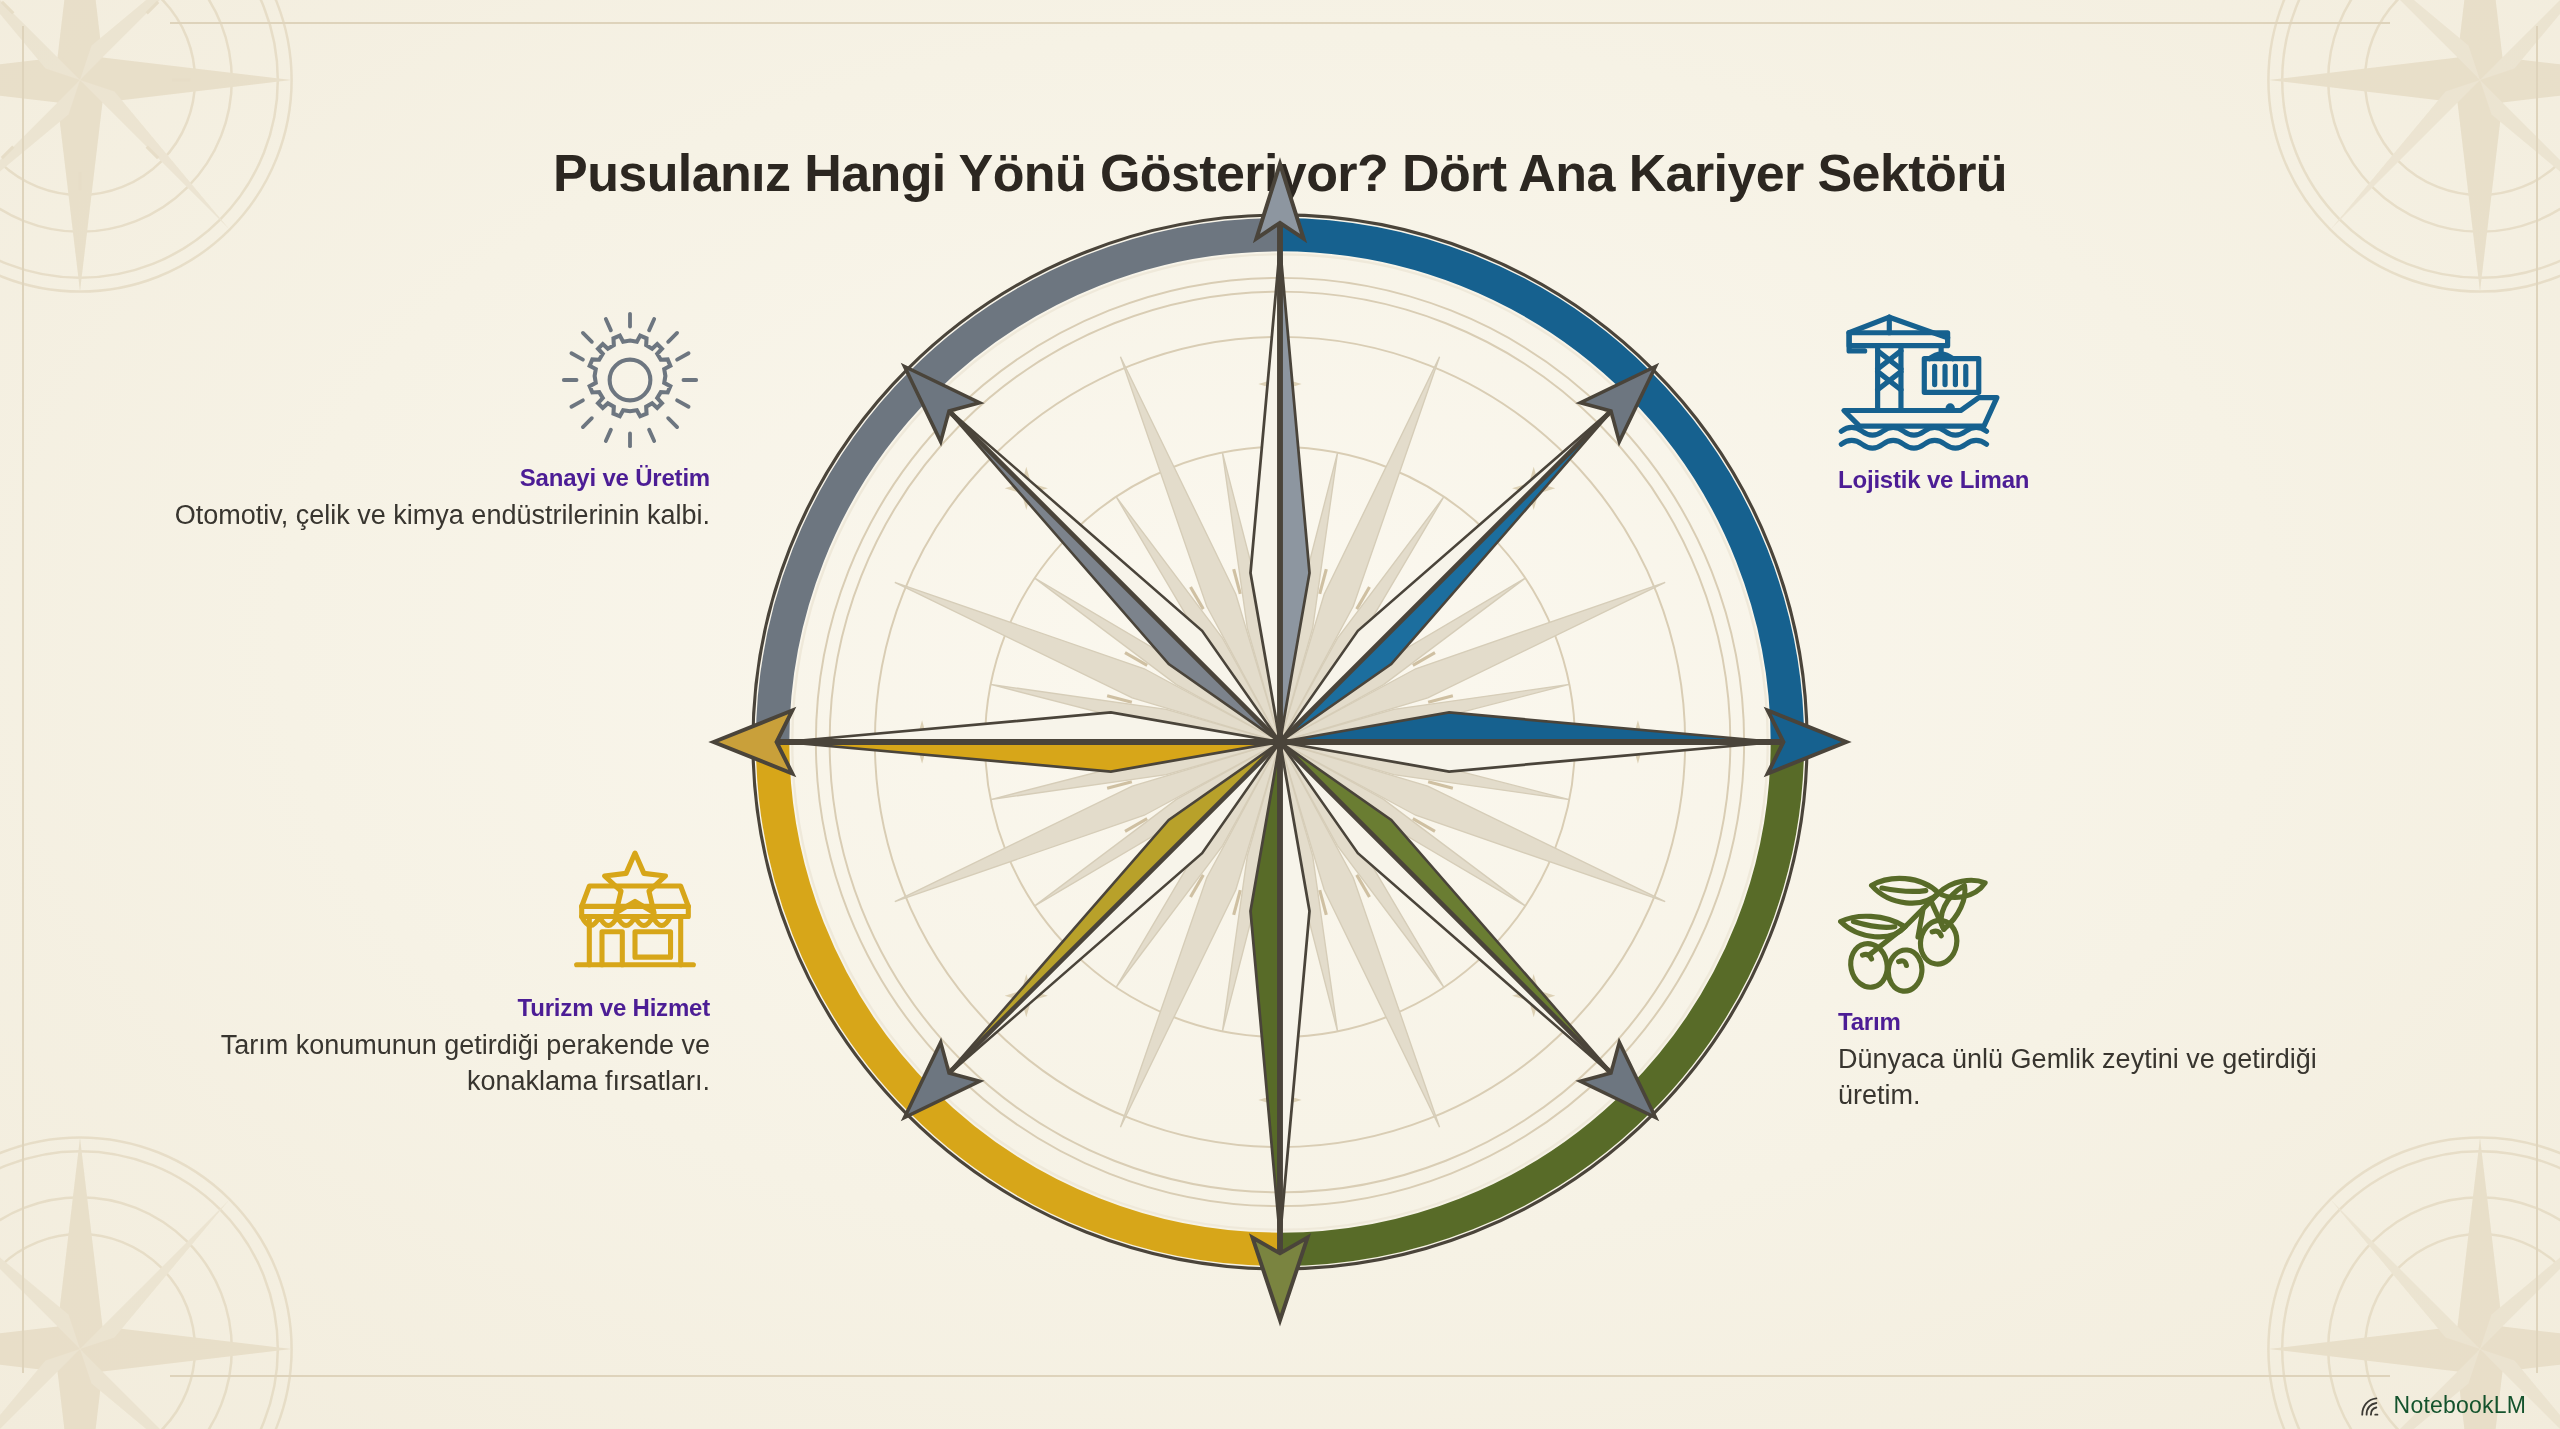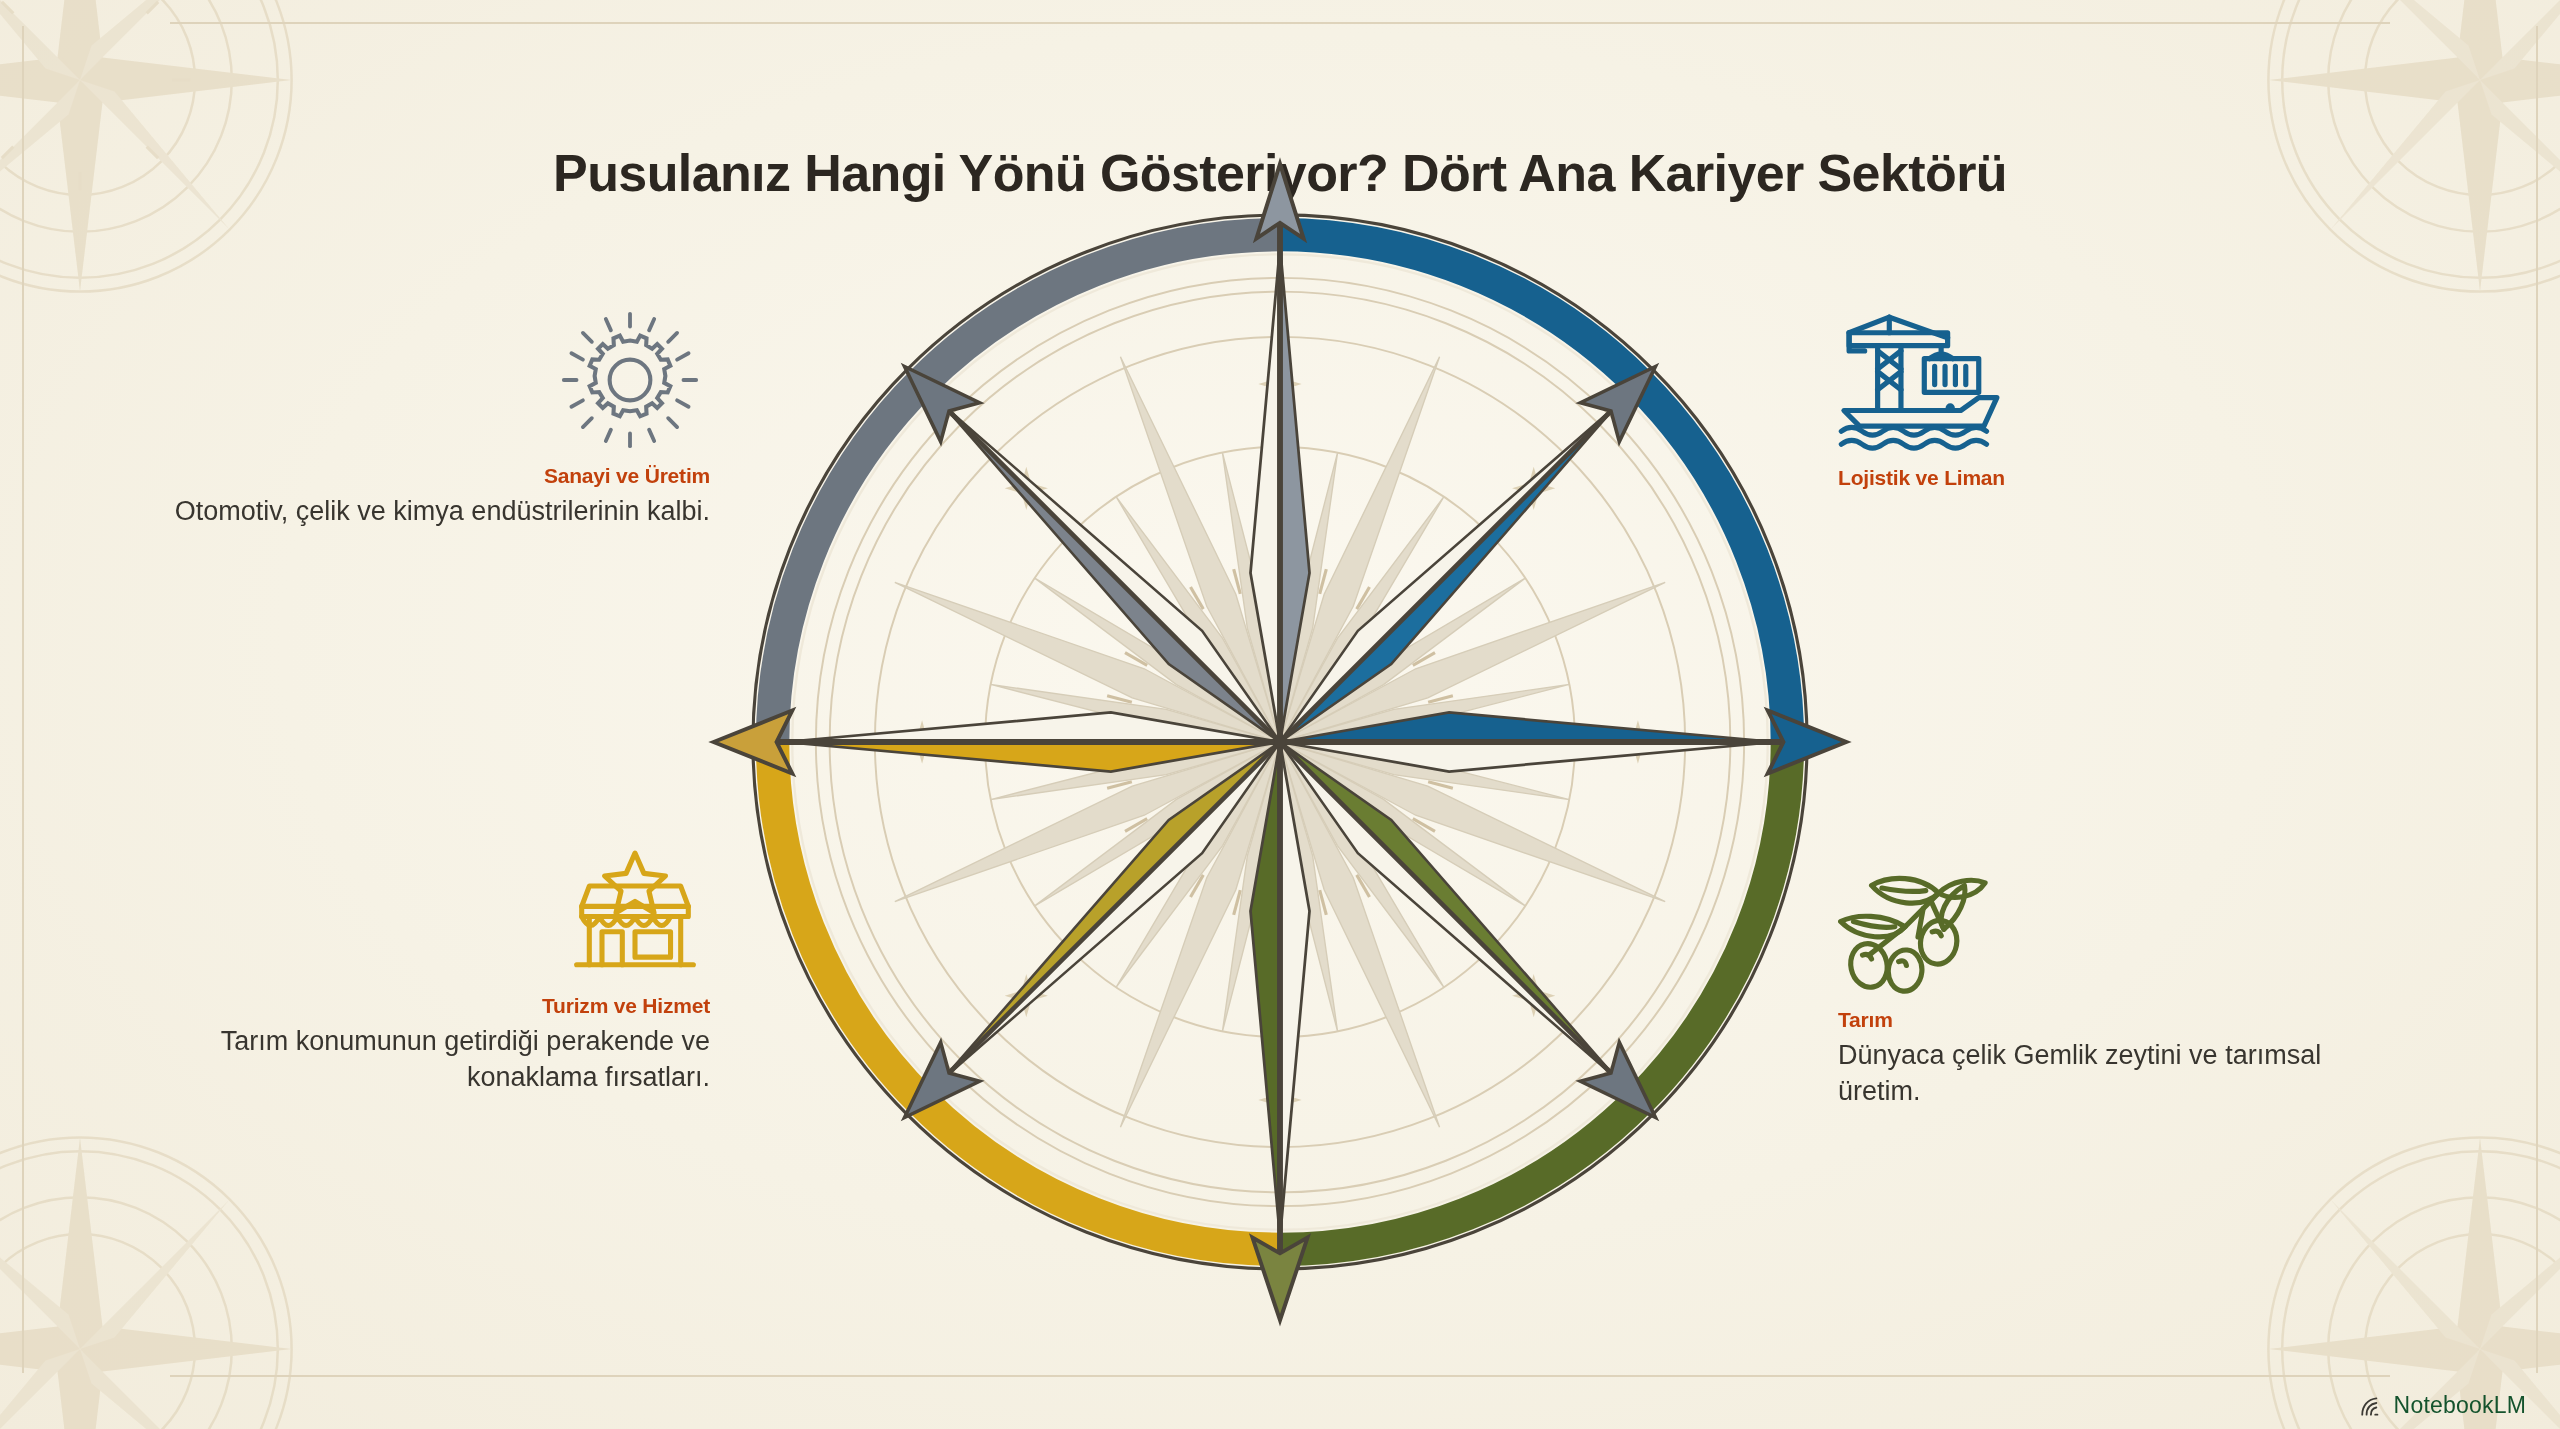--- a/index.html
+++ b/index.html
@@ -53,21 +53,21 @@
     width:1180px;height:1180px;
   }
   .compass-wrap svg{display:block;width:100%;height:100%;}
 
   
   .sector{position:absolute;width:560px;}
   .sector .icon{height:132px;display:flex;align-items:flex-end;}
   .sector .icon svg{display:block;}
   .sector h2{
     margin:14px 0 6px 0;
-    font-size:21px;font-weight:bold;color:#c2410c;letter-spacing:-.2px;
+    font-size:24px;font-weight:bold;color:#4c1d95;letter-spacing:-.2px;
   }
   .sector p{
     margin:0;font-size:27px;line-height:1.33;color:#38352f;font-weight:400;
   }
 
   .sector.right{left:1838px;text-align:left;}
   .sector.right .icon{justify-content:flex-start;}
   .sector.left{left:150px;text-align:right;}
   .sector.left .icon{justify-content:flex-end;}
 
@@ -597,21 +597,21 @@
           <ellipse cx="24" cy="80" rx="14" ry="17" transform="rotate(-12 24 80)"></ellipse>
           <path d="M19 72 q5 -2 7 3"></path>
           <ellipse cx="52" cy="84" rx="13" ry="16" transform="rotate(6 52 84)"></ellipse>
           <path d="M47 77 q5 -2 6 3"></path>
           <ellipse cx="78" cy="62" rx="14" ry="17" transform="rotate(10 78 62)"></ellipse>
           <path d="M73 54 q5 -2 7 3"></path>
         </g>
       </svg>
     </div>
     <h2>Tarım</h2>
-    <p>Dünyaca çelik Gemlik zeytini ve tarımsal üretim.</p>
+    <p>Dünyaca ünlü Gemlik zeytini ve getirdiği üretim.</p>
   </div>
 
   <div class="nblm">
     <svg width="26" height="26" viewBox="0 0 24 24">
       <g fill="none" stroke="#3c3a34" stroke-width="1.7" stroke-linecap="round">
         <path d="M3 20 C3 12 8 6 16 5"></path>
         <path d="M7 20 C7 14 10.5 10 16 9.2"></path>
         <path d="M11 20 C11 16.5 13 14 16 13.4"></path>
         <path d="M15 20 h2"></path>
       </g>

